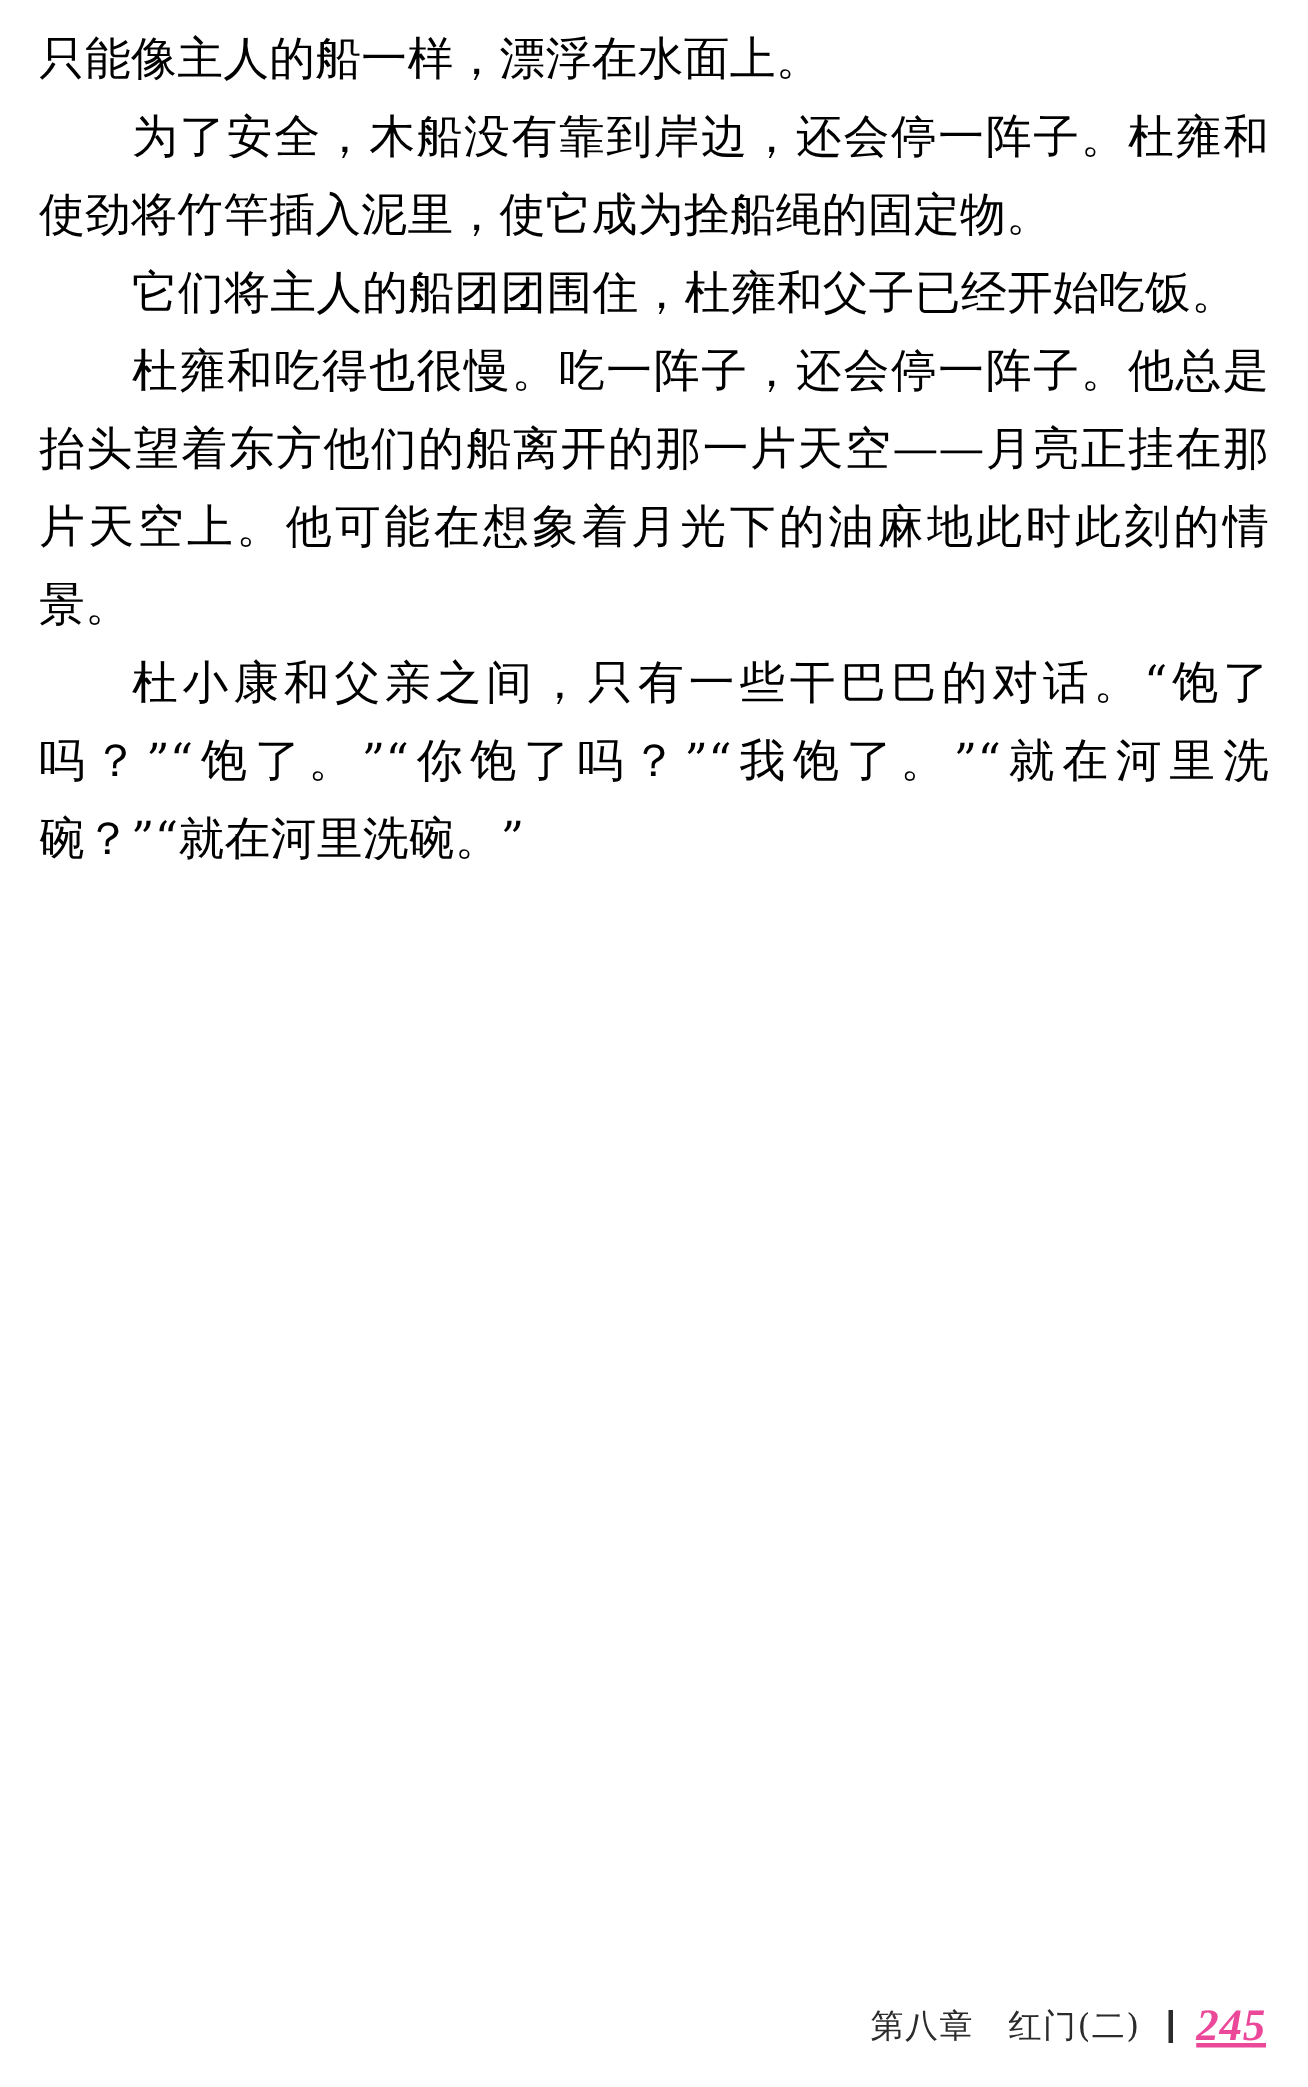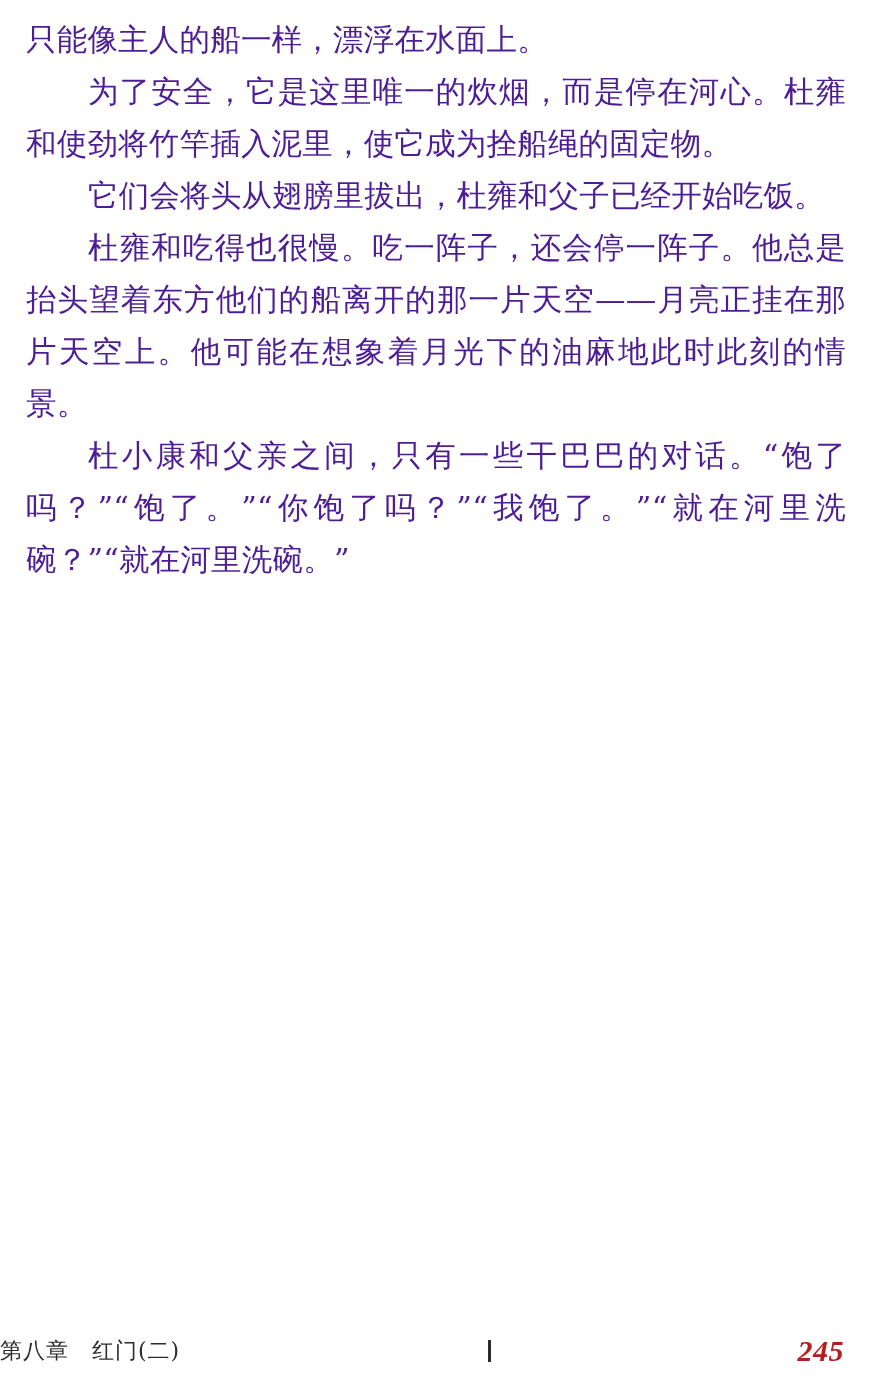--- a/index.html
+++ b/index.html
@@ -28,21 +28,21 @@
     position: absolute;
     left: 26px;
     top: 14px;
     width: 820px;
   }
 
   .para {
     font-family: "DejaVu Serif", "Liberation Serif", serif;
     font-size: 30.5px;
     line-height: 52px;
-    color: #4c1d95;
+    color: #000000;
     text-align: justify;
     text-justify: inter-character;
     text-align-last: left;
     margin: 0 0 0 0;
     letter-spacing: 0.2px;
     word-break: break-all;
     -webkit-font-smoothing: antialiased;
   }
 
   .para.indent {
@@ -51,21 +51,21 @@
 
   .footer {
     position: absolute;
     left: 0;
     right: 0;
     bottom: 18px;
     height: 44px;
     padding-right: 28px;
     display: flex;
     align-items: center;
-    justify-content: space-between;
+    justify-content: flex-end;
   }
 
   .footer-chapter {
     font-family: "DejaVu Serif", "Liberation Serif", serif;
     font-size: 22px;
     color: #2b2b2b;
     letter-spacing: 1px;
   }
 
   .footer-sep {
@@ -75,33 +75,34 @@
     background: #2b2b2b;
     margin: 0 16px 0 18px;
     flex: 0 0 auto;
   }
 
   .footer-pageno {
     font-family: "Liberation Serif", "DejaVu Serif", serif;
     font-size: 30px;
     font-weight: bold;
     font-style: italic;
-    color: #b91c1c;
+    color: #ec4899;
     letter-spacing: 0.5px;
+    text-decoration: underline;
   }
 </style>
 </head>
 <body>
 
 <div class="page">
 
   <div class="body-text">
     <p class="para">只能像主人的船一样，漂浮在水面上。</p>
-    <p class="para indent">为了安全，它是这里唯一的炊烟，而是停在河心。杜雍和使劲将竹竿插入泥里，使它成为拴船绳的固定物。</p>
-    <p class="para indent">它们会将头从翅膀里拔出，杜雍和父子已经开始吃饭。</p>
+    <p class="para indent">为了安全，木船没有靠到岸边，还会停一阵子。杜雍和使劲将竹竿插入泥里，使它成为拴船绳的固定物。</p>
+    <p class="para indent">它们将主人的船团团围住，杜雍和父子已经开始吃饭。</p>
     <p class="para indent">杜雍和吃得也很慢。吃一阵子，还会停一阵子。他总是抬头望着东方他们的船离开的那一片天空——月亮正挂在那片天空上。他可能在想象着月光下的油麻地此时此刻的情景。</p>
     <p class="para indent">杜小康和父亲之间，只有一些干巴巴的对话。“饱了吗？”“饱了。”“你饱了吗？”“我饱了。”“就在河里洗碗？”“就在河里洗碗。”</p>
   </div>
 
   <div class="footer">
     <span class="footer-chapter">第八章　红门(二)</span>
     <span class="footer-sep"></span>
     <span class="footer-pageno">245</span>
   </div>
 

